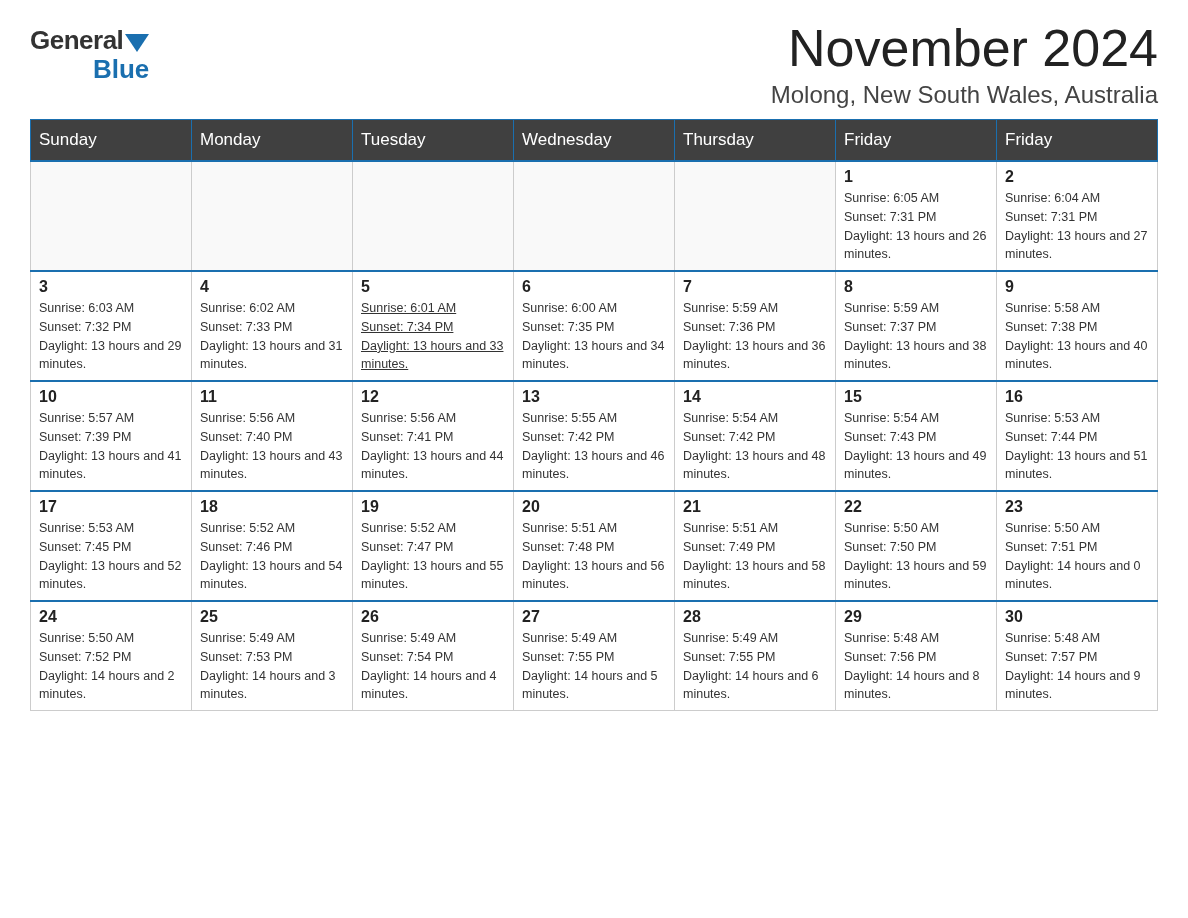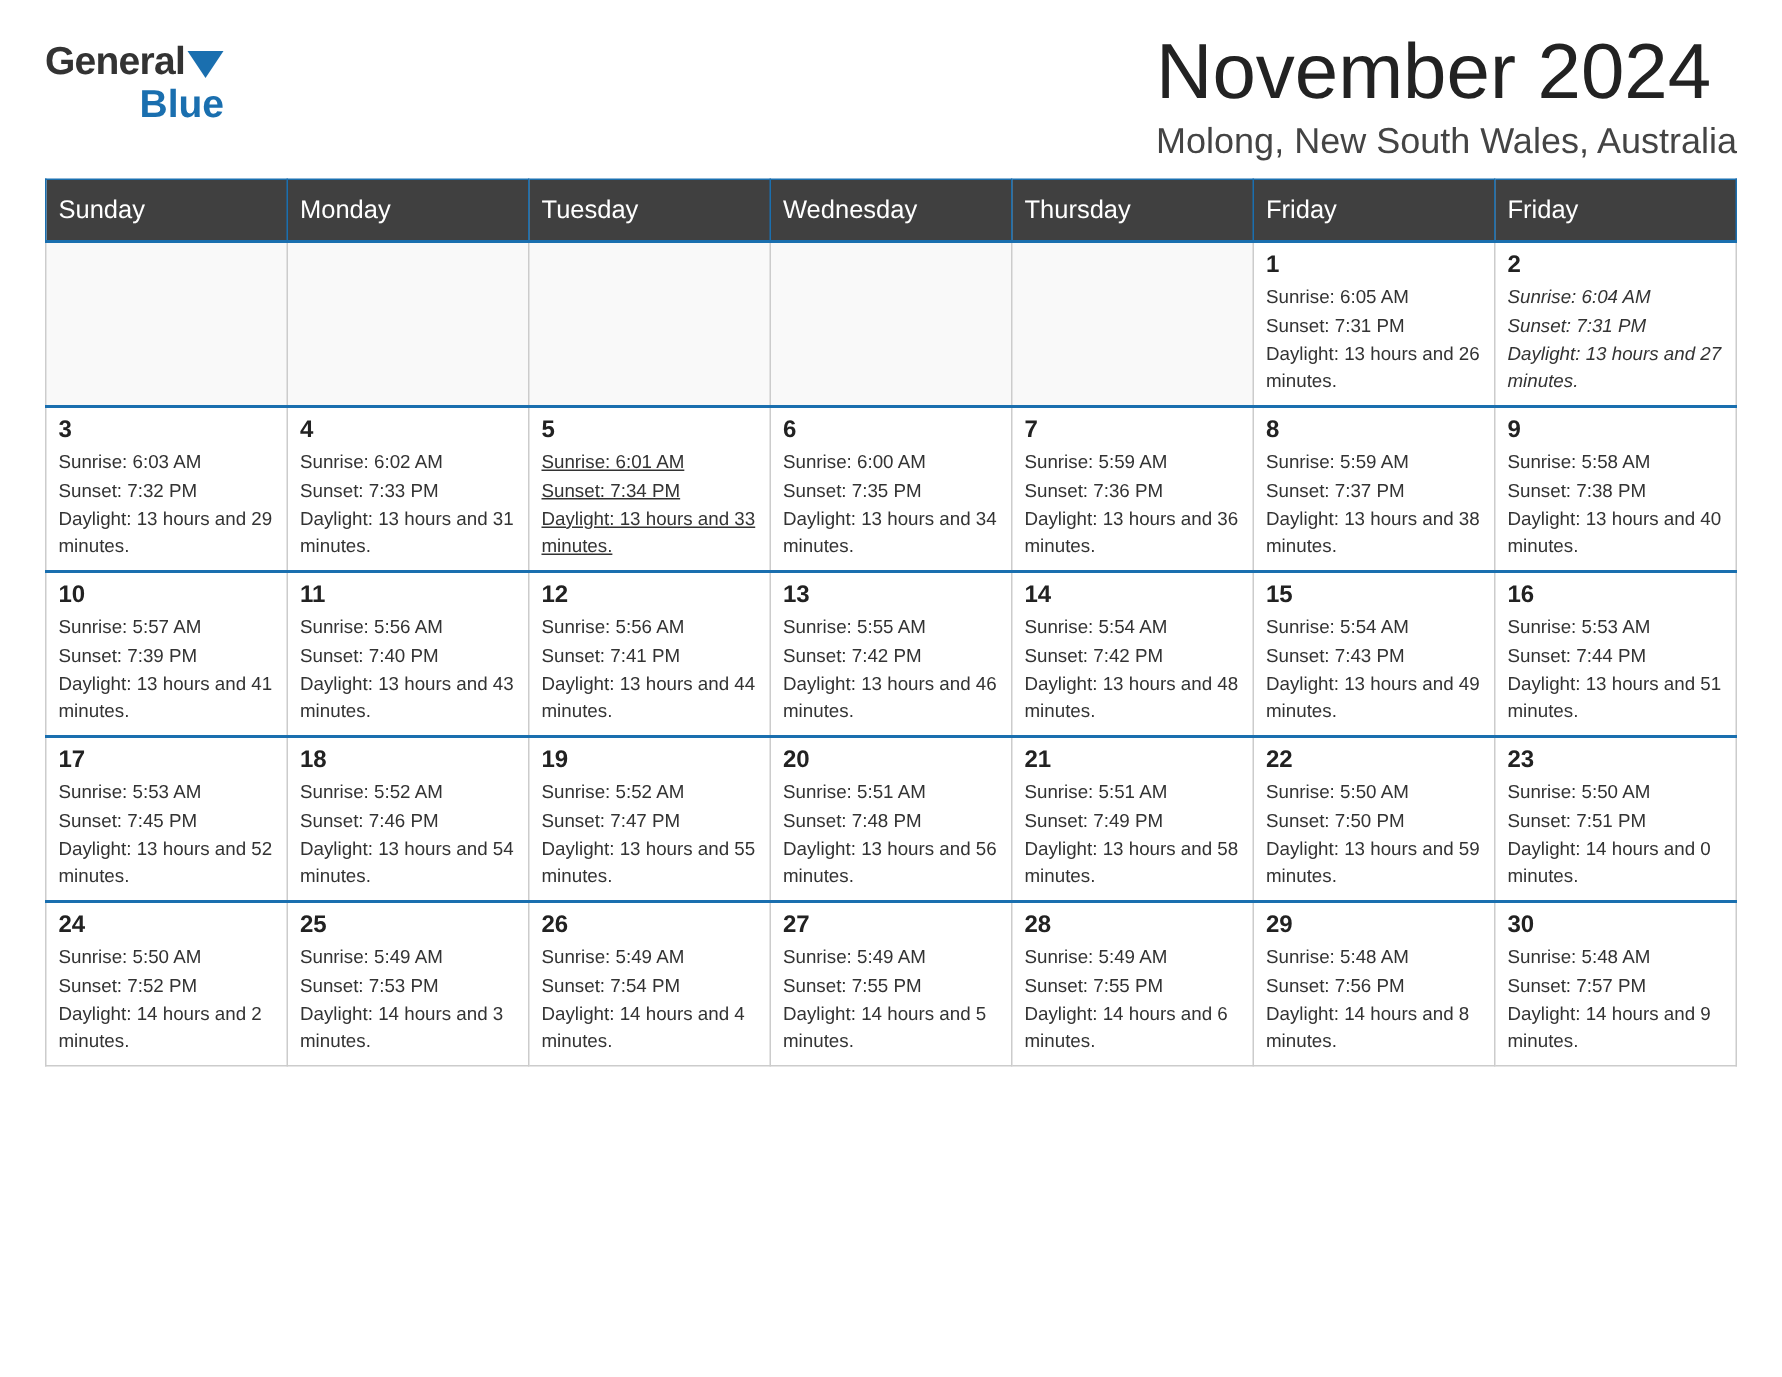--- a/index.html
+++ b/index.html
@@ -41,20 +41,21 @@
       margin-left: 2px;
       margin-top: 4px;
     }
     .logo-blue {
       font-size: 26px;
       font-weight: bold;
       color: #1a6faf;
       margin-top: -2px;
     }
     .title-area {
+      text-align: right;
     }
     .month-title {
       font-size: 52px;
       font-weight: normal;
       color: #222;
       line-height: 1.1;
     }
     .location {
       font-size: 24px;
       color: #444;
@@ -138,21 +139,21 @@
         <td class="empty-cell"></td>
         <td class="empty-cell"></td>
         <td>
           <div class="day-number">1</div>
           <div class="day-info" style="white-space: pre-line;">Sunrise: 6:05 AM
 Sunset: 7:31 PM
 Daylight: 13 hours and 26 minutes.</div>
         </td>
         <td>
           <div class="day-number">2</div>
-          <div class="day-info" style="white-space: pre-line; font-style: italic;">Sunrise: 6:04 AM
+          <div class="day-info" style="white-space: pre-line;">Sunrise: 6:04 AM
 Sunset: 7:31 PM
 Daylight: 13 hours and 27 minutes.</div>
         </td>
       </tr>
       <tr>
         <td>
           <div class="day-number">3</div>
           <div class="day-info" style="white-space: pre-line;">Sunrise: 6:03 AM
 Sunset: 7:32 PM
 Daylight: 13 hours and 29 minutes.</div>

